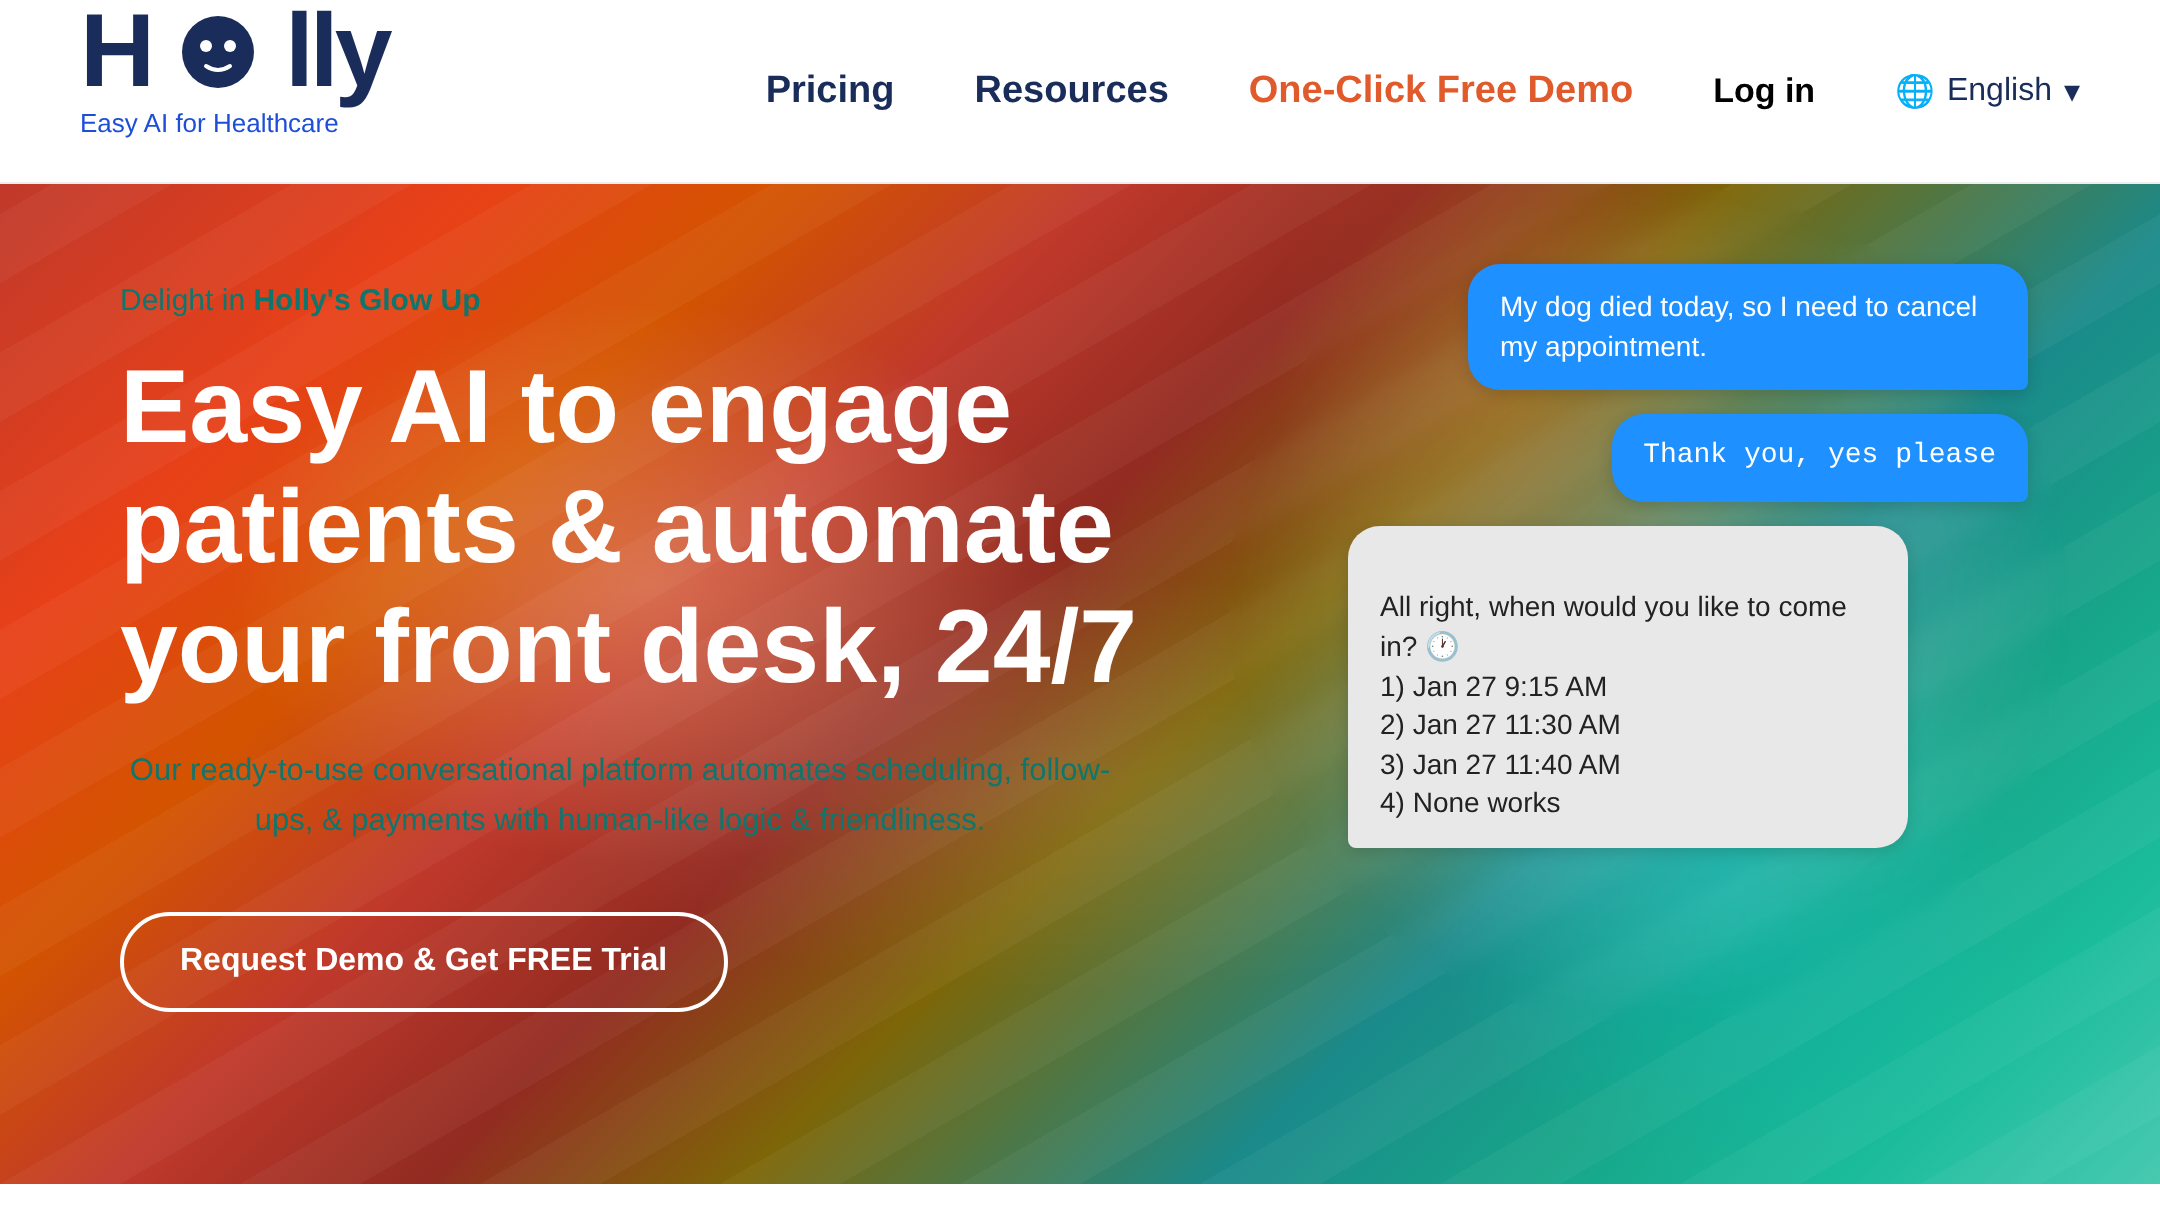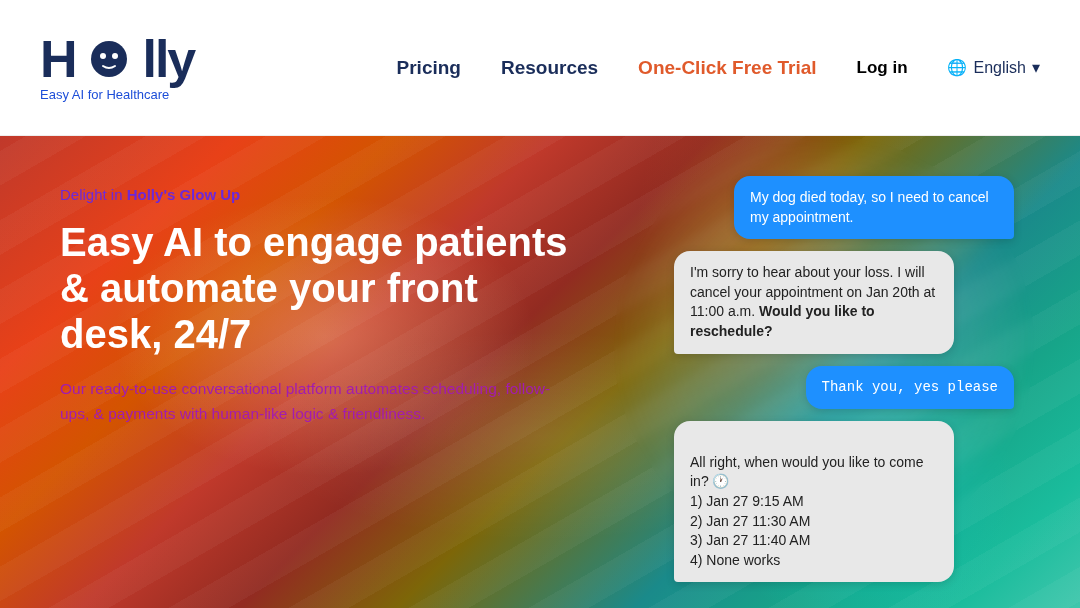--- a/index.html
+++ b/index.html
@@ -2,23 +2,22 @@
 <html><head>
   <meta charset="utf-8">
   <style>
     * { margin: 0; padding: 0; box-sizing: border-box; }
     body { font-family: -apple-system, BlinkMacSystemFont, 'Segoe UI', sans-serif; width: 1080px; height: 608px; overflow: hidden; }
 
     
     .navbar {
       background: #fff;
       display: flex;
-      align-items: center;
       padding: 0 40px;
-      height: 136px;
+      height: 92px;
       border-bottom: 1px solid #eee;
     }
     .logo-area {
       display: flex;
       flex-direction: column;
       margin-right: auto;
     }
     .logo-tagline {
       font-size: 13px;
       color: #1d4ed8;
@@ -94,39 +93,40 @@
     }
 
     .hero-content {
       position: relative;
       z-index: 2;
       padding: 50px 60px;
       max-width: 640px;
     }
     .hero-label {
       font-size: 15px;
-      color: #6d28d9;
+      color: #0f766e;
       margin-bottom: 16px;
     }
     .hero-label strong {
       font-weight: 700;
     }
     .hero-title {
-      font-size: 40px;
+      font-size: 52px;
       font-weight: 800;
       color: #fff;
       line-height: 1.15;
       margin-bottom: 20px;
     }
     .hero-desc {
       font-size: 15.5px;
-      color: #a21caf;
+      color: #0f766e;
       line-height: 1.6;
       margin-bottom: 32px;
       max-width: 500px;
+      text-align: center;
     }
     .hero-btn {
       display: inline-block;
       background: transparent;
       border: 2.5px solid #fff;
       color: #fff;
       font-size: 16px;
       font-weight: 700;
       padding: 14px 28px;
       border-radius: 30px;
@@ -207,55 +207,51 @@
         </span>
         lly
       </span>
     </div>
     <span class="logo-tagline">Easy AI for Healthcare</span>
   </div>
 
   <div class="nav-links">
     <a class="nav-link">Pricing</a>
     <a class="nav-link">Resources</a>
-    <a class="nav-link cta">One-Click Free Trial</a>
+    <a class="nav-link cta">One-Click Free Demo</a>
     <a class="nav-login">Log in</a>
     <div class="nav-lang">
       <span>🌐</span>
       <span>English</span>
       <span>▾</span>
     </div>
   </div>
 </nav>
 
 <section class="hero">
   <div class="hero-bg"></div>
 
   <div class="hero-content">
     <p class="hero-label">
       <span>Delight in </span><strong>Holly's Glow Up</strong>
     </p>
     <h1 class="hero-title">Easy AI to engage patients &amp; automate your front desk, 24/7</h1>
     <p class="hero-desc">Our ready-to-use conversational platform automates scheduling, follow-ups, &amp; payments with human-like logic &amp; friendliness.</p>
+    <a class="hero-btn">Request Demo &amp; Get FREE Trial</a>
   </div>
 
   <div class="chat-scroll">
     <div class="chat-circle-bg"></div>
 
     <div style="display:flex;justify-content:flex-end;position:relative;z-index:2;">
       <div class="bubble bubble-right">
         <span>My dog died today, so I need to cancel my appointment.</span>
       </div>
     </div>
 
-    <div style="display:flex;justify-content:flex-start;position:relative;z-index:2;">
-      <div class="bubble bubble-left">
-        <span>I'm sorry to hear about your loss. I will cancel your appointment on Jan 20th at 11:00 a.m. </span><strong>Would you like to reschedule?</strong>
-      </div>
-    </div>
 
     <div style="display:flex;justify-content:flex-end;position:relative;z-index:2;font-family:Liberation Mono, monospace;">
       <div class="bubble bubble-right">
         <span>Thank you, yes please</span>
       </div>
     </div>
 
     <div style="display:flex;justify-content:flex-start;position:relative;z-index:2;">
       <div class="bubble bubble-left" style="white-space:pre-line;">
         <span>All right, when would you like to come in? 🕐

